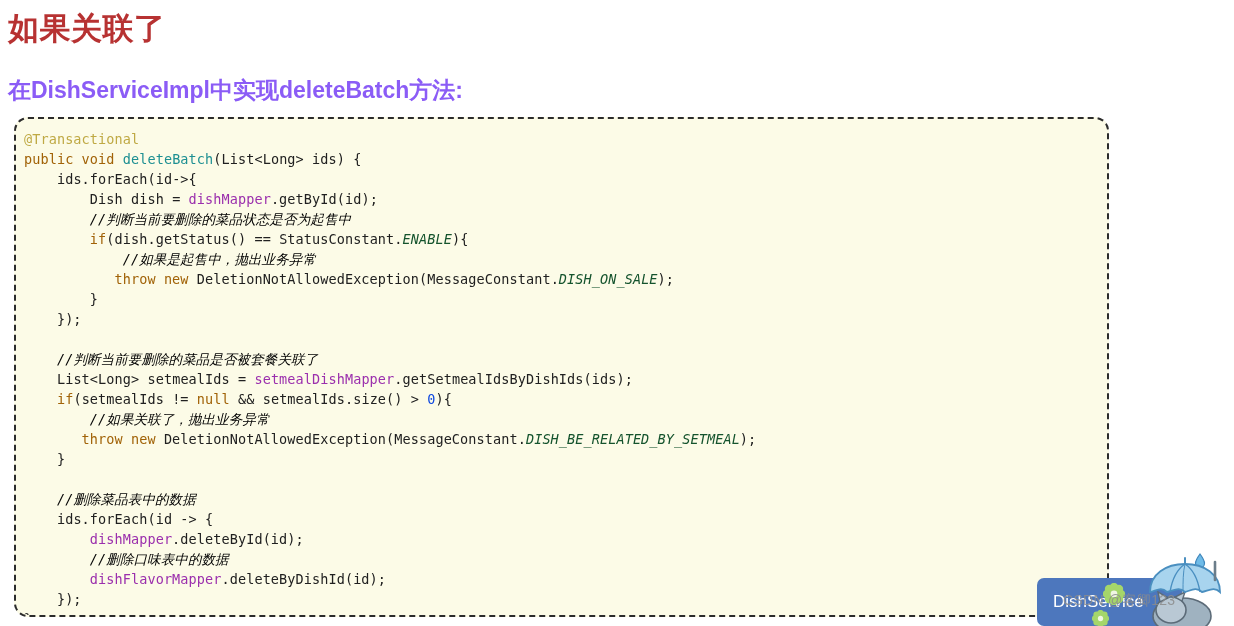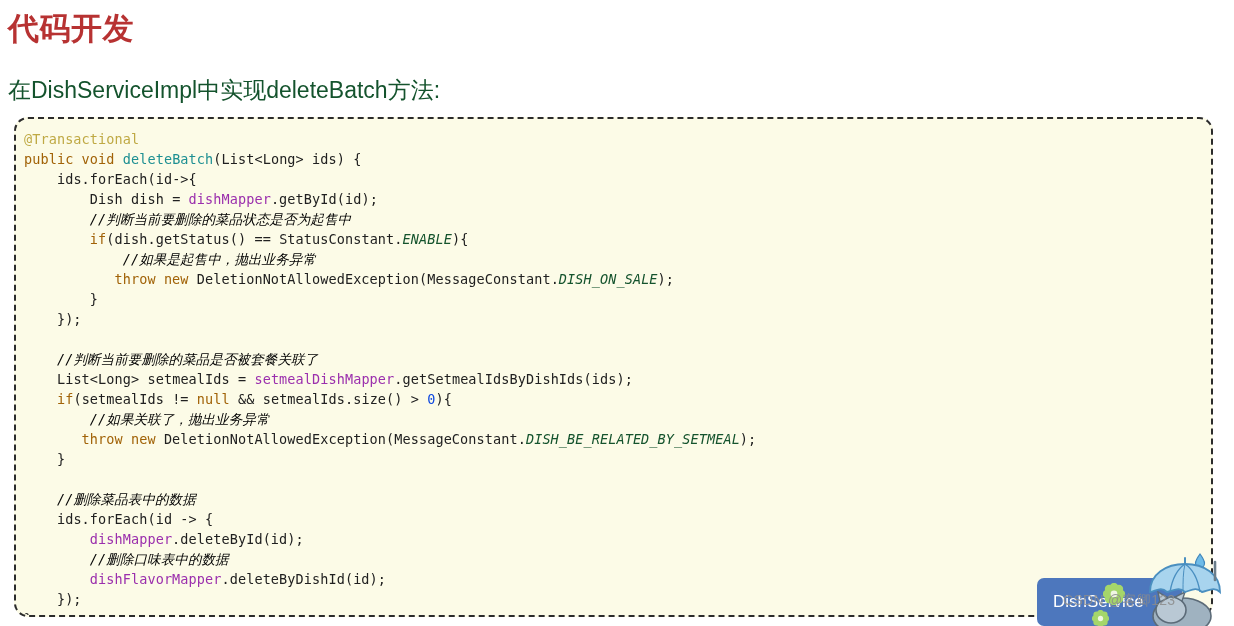--- a/index.html
+++ b/index.html
@@ -27,32 +27,32 @@
     line-height: 40px;
     white-space: nowrap;
   }
 
   
   #subtitle {
     position: absolute;
     left: 8px;
     top: 74px;
     font-size: 23px;
-    font-weight: 400;
-    color: #14532d;
+    font-weight: 700;
+    color: #8b5cf6;
     line-height: 32px;
     white-space: nowrap;
   }
 
   
   #code-block {
     position: absolute;
     left: 14px;
     top: 117px;
-    width: 1199px;
+    width: 1095px;
     height: 500px;
     box-sizing: border-box;
     background: #fcfbe7;
     border: 2px dashed #2b2b2b;
     border-radius: 14px;
     overflow: hidden;
   }
   #code-body {
     position: absolute;
     left: 8px;
@@ -121,21 +121,21 @@
   
   .flower {
     position: absolute;
     z-index: 6;
     pointer-events: none;
   }
 </style>
 </head>
 <body>
 
-<div id="page-title">代码开发</div>
+<div id="page-title">如果关联了</div>
 
 <div id="subtitle">在DishServiceImpl中实现deleteBatch方法:</div>
 
 <div id="code-block">
   <div id="code-body"><span class="ln"><span class="t-ann">@Transactional</span></span><span class="ln"><span class="t-kw">public</span> <span class="t-kw">void</span> <span class="t-meth">deleteBatch</span>(<span class="t-plain">List</span>&lt;<span class="t-plain">Long</span>&gt; <span class="t-plain">ids</span>) {</span><span class="ln">    <span class="t-plain">ids</span>.<span class="t-plain">forEach</span>(<span class="t-plain">id</span>-&gt;{</span><span class="ln">        <span class="t-plain">Dish</span> <span class="t-plain">dish</span> = <span class="t-field">dishMapper</span>.<span class="t-plain">getById</span>(<span class="t-plain">id</span>);</span><span class="ln">        <span class="t-cmt">//判断当前要删除的菜品状态是否为起售中</span></span><span class="ln">        <span class="t-kw">if</span>(<span class="t-plain">dish</span>.<span class="t-plain">getStatus</span>() == <span class="t-plain">StatusConstant</span>.<span class="t-const">ENABLE</span>){</span><span class="ln">            <span class="t-cmt">//如果是起售中，抛出业务异常</span></span><span class="ln">           <span class="t-kw">throw</span> <span class="t-kw">new</span> <span class="t-plain">DeletionNotAllowedException</span>(<span class="t-plain">MessageConstant</span>.<span class="t-const">DISH_ON_SALE</span>);</span><span class="ln">        }</span><span class="ln">    });</span><span class="ln">&nbsp;</span><span class="ln">    <span class="t-cmt">//判断当前要删除的菜品是否被套餐关联了</span></span><span class="ln">    <span class="t-plain">List</span>&lt;<span class="t-plain">Long</span>&gt; <span class="t-plain">setmealIds</span> = <span class="t-field">setmealDishMapper</span>.<span class="t-plain">getSetmealIdsByDishIds</span>(<span class="t-plain">ids</span>);</span><span class="ln">    <span class="t-kw">if</span>(<span class="t-plain">setmealIds</span> != <span class="t-kw">null</span> &amp;&amp; <span class="t-plain">setmealIds</span>.<span class="t-plain">size</span>() &gt; <span class="t-num">0</span>){</span><span class="ln">        <span class="t-cmt">//如果关联了，抛出业务异常</span></span><span class="ln">       <span class="t-kw">throw</span> <span class="t-kw">new</span> <span class="t-plain">DeletionNotAllowedException</span>(<span class="t-plain">MessageConstant</span>.<span class="t-const">DISH_BE_RELATED_BY_SETMEAL</span>);</span><span class="ln">    }</span><span class="ln">&nbsp;</span><span class="ln">    <span class="t-cmt">//删除菜品表中的数据</span></span><span class="ln">    <span class="t-plain">ids</span>.<span class="t-plain">forEach</span>(<span class="t-plain">id</span> -&gt; {</span><span class="ln">        <span class="t-field">dishMapper</span>.<span class="t-plain">deleteById</span>(<span class="t-plain">id</span>);</span><span class="ln">        <span class="t-cmt">//删除口味表中的数据</span></span><span class="ln">        <span class="t-field">dishFlavorMapper</span>.<span class="t-plain">deleteByDishId</span>(<span class="t-plain">id</span>);</span><span class="ln">    });</span><span class="ln">}</span></div>
 </div>
 
 <div class="flower" style="left:1103px; top:583px; width:22px; height:22px;">
   <svg width="22" height="22" viewBox="0 0 22 22">
     <g fill="#a5d66a">

